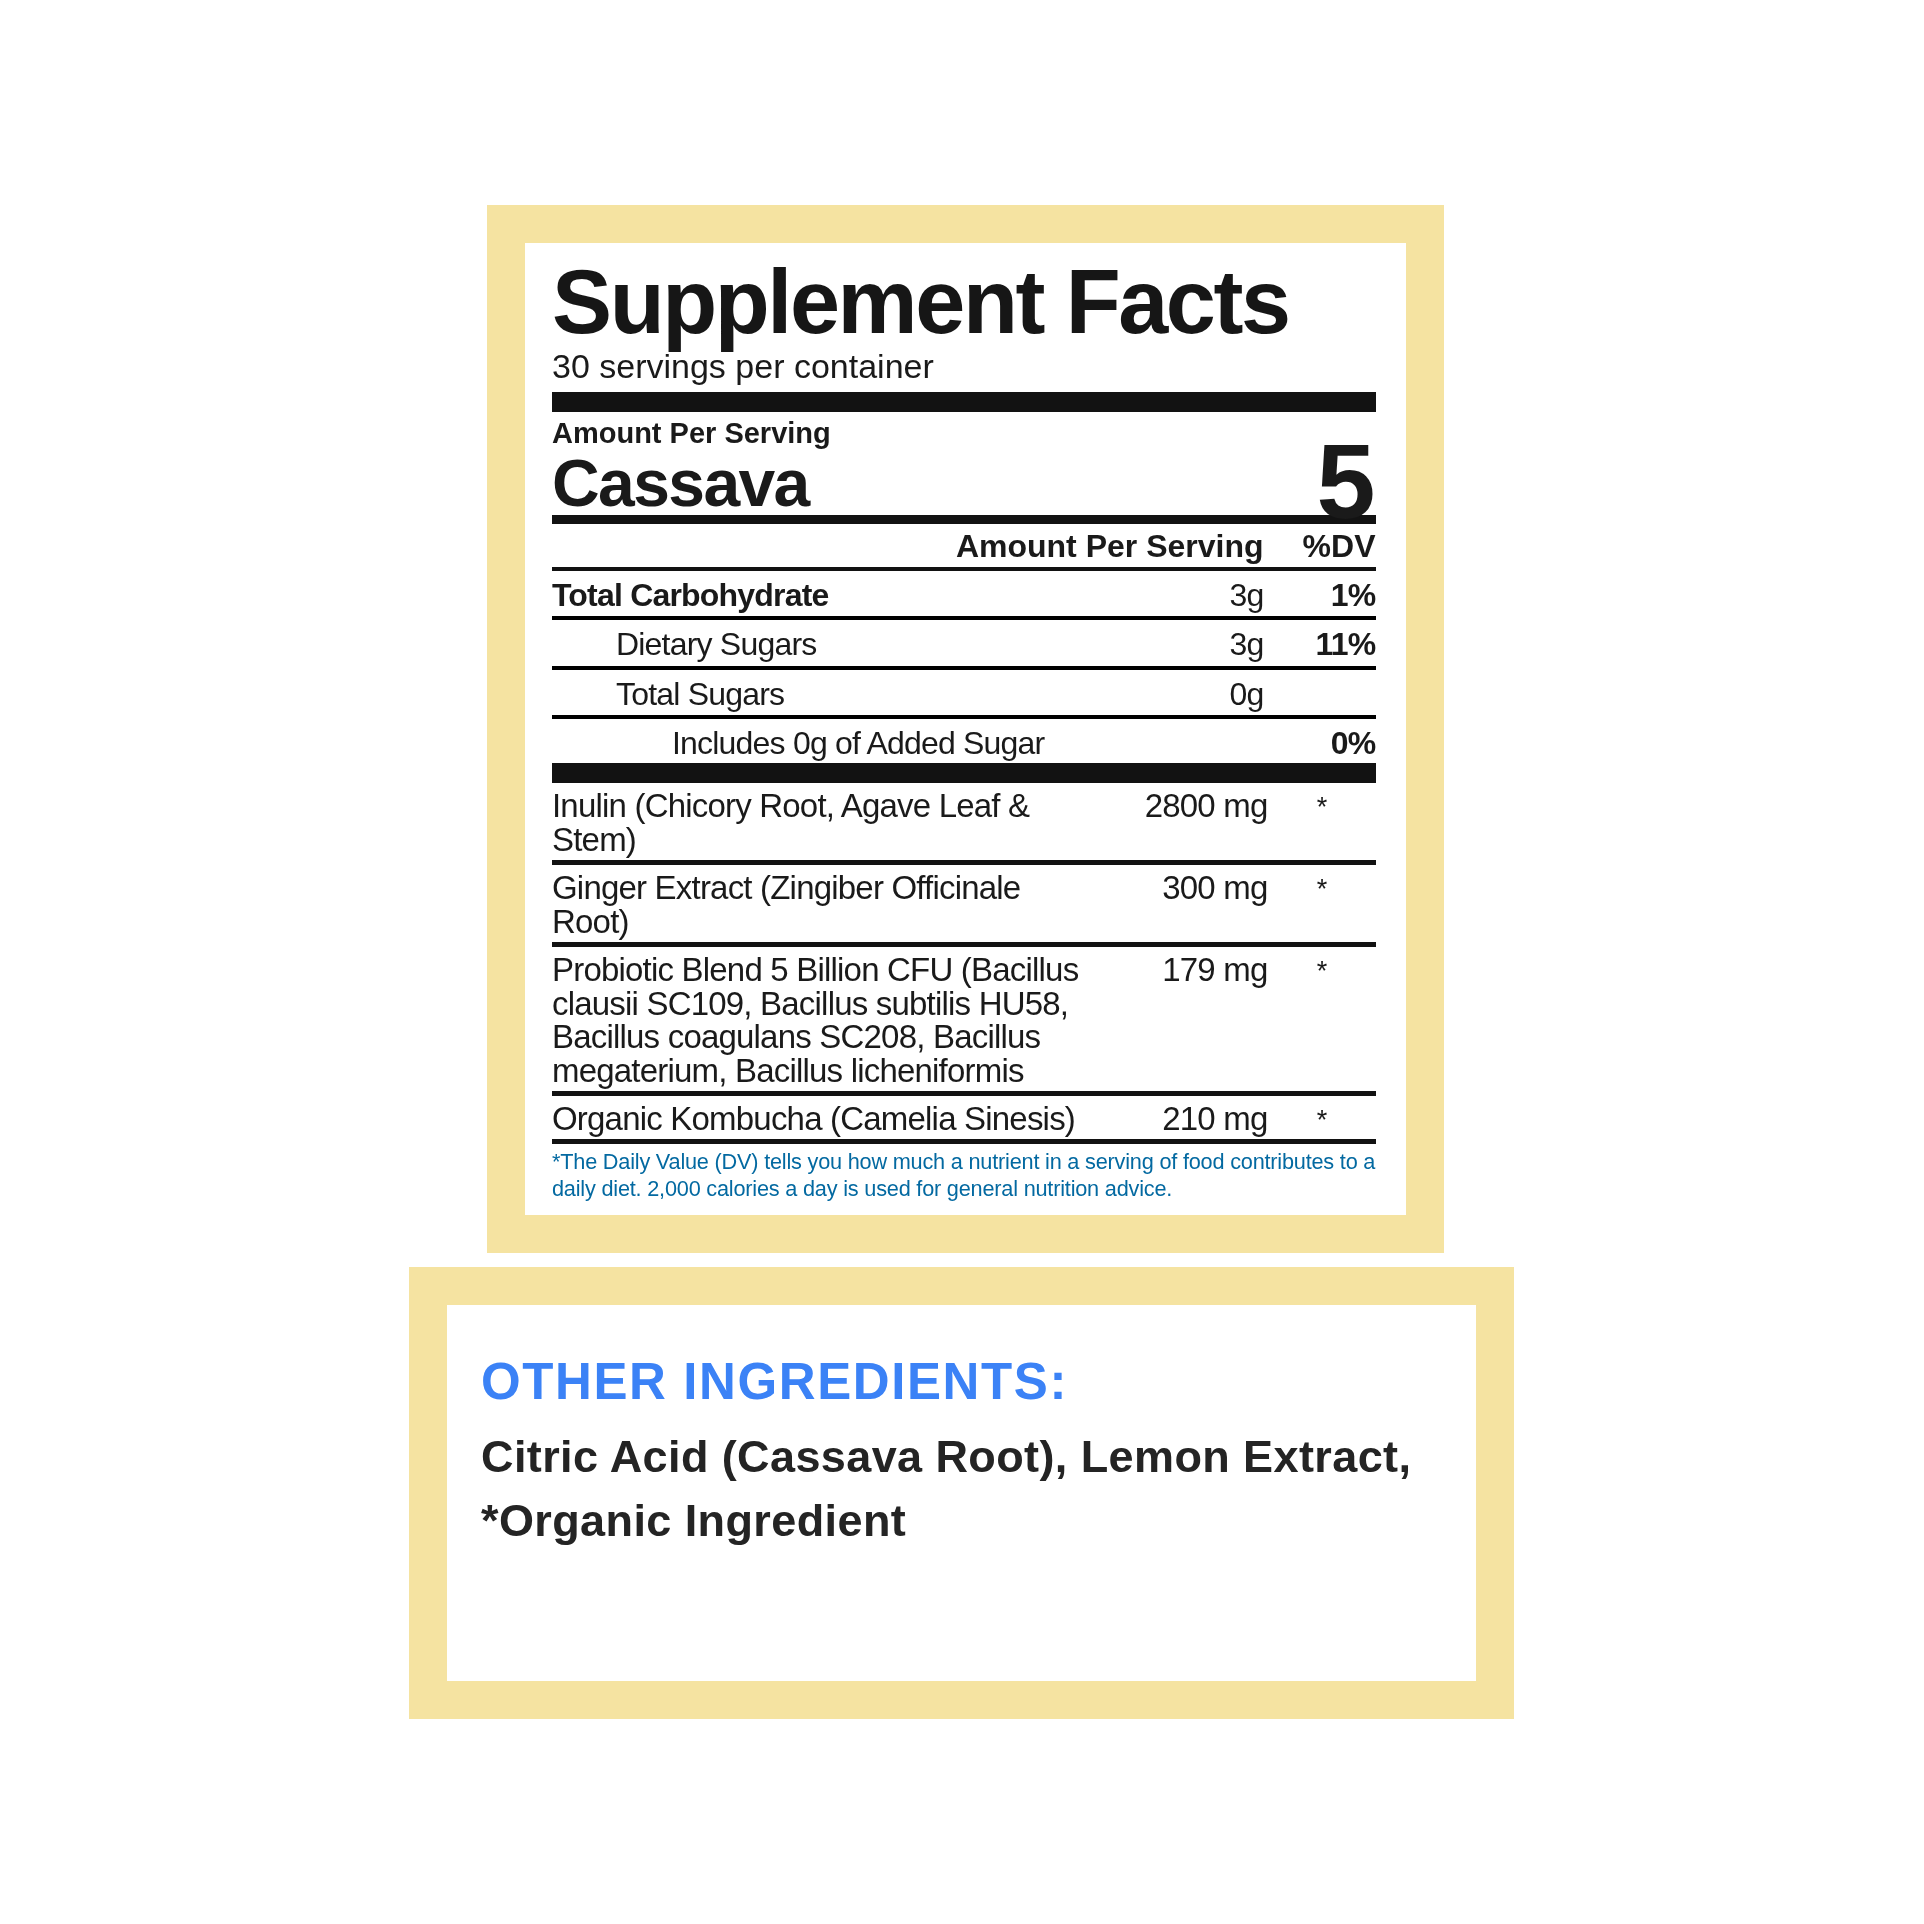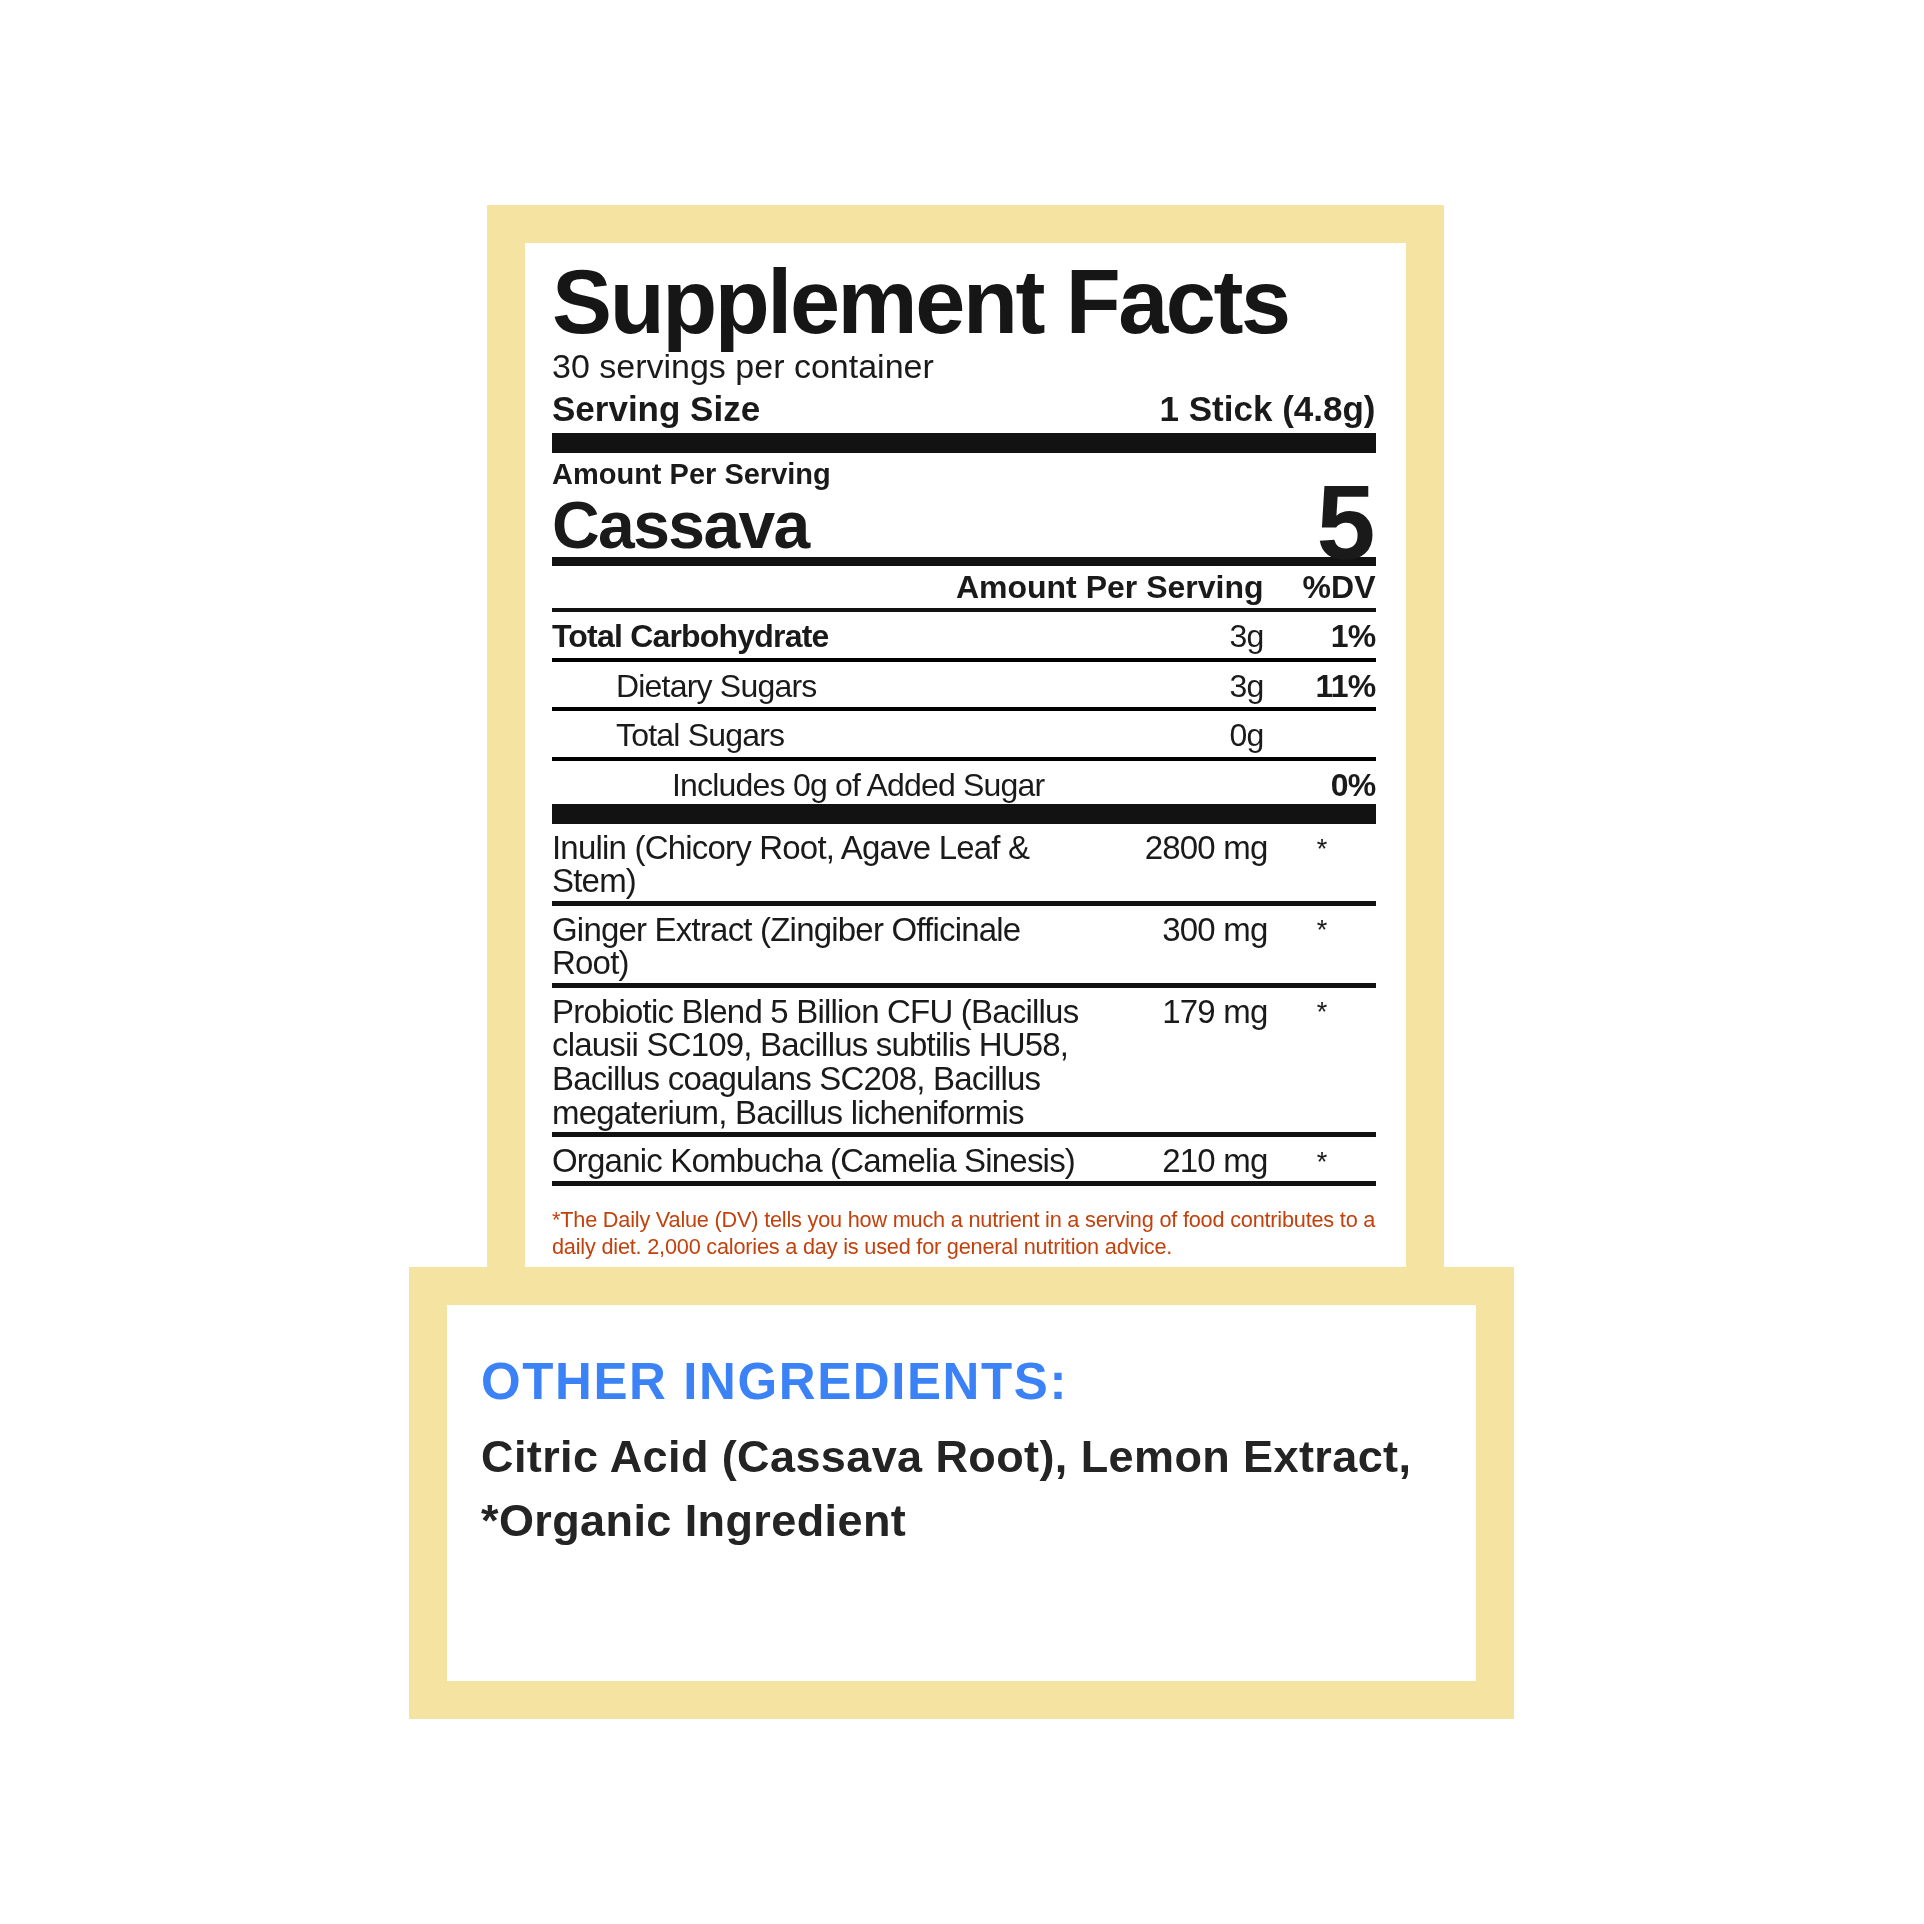--- a/index.html
+++ b/index.html
@@ -74,23 +74,23 @@
   .irow{
     display:grid;grid-template-columns:1fr 172px 108px;
     padding:6.4px 0 3.2px 0;
     border-bottom:5.6px solid #121212;
     font-size:33px;line-height:1.02;letter-spacing:-0.8px;
     align-items:start;
   }
   .iamt{text-align:right;}
   .idv{text-align:center;font-size:27px;padding-top:4.8px;}
   .footnote{
-    margin:20px 0 0 0;
+    margin:4px 0 0 0;
     font-size:21.7px;line-height:1.25;letter-spacing:-0.2px;
-    color:#c2410c;
+    color:#0369a1;
   }
   
   .oi-box{
     position:absolute;left:409px;top:1267px;width:1105px;height:452px;
     background:var(--yellow,#F5E3A1);
     padding:38px;box-sizing:border-box;
   }
   .oi-inner{
     background:#ffffff;height:100%;box-sizing:border-box;
     padding:51px 34px 0 34px;
@@ -111,24 +111,20 @@
 
 <div class="canvas" style="--yellow: #F5E3A1;">
 
   <section class="sf-box">
     <div class="sf-inner">
 
       <h1 class="sf-title">Supplement Facts</h1>
 
       <div class="servings">30 servings per container</div>
 
-      <div class="serving-row">
-        <span>Serving Size</span>
-        <span>1 Stick (4.8g)</span>
-      </div>
 
       <div class="bar bar-thick"></div>
 
       <div class="aps-label">Amount Per Serving</div>
 
       <div class="cal-row">
         <span class="cal-word">Cassava</span>
         <span class="cal-num">5</span>
       </div>
 

